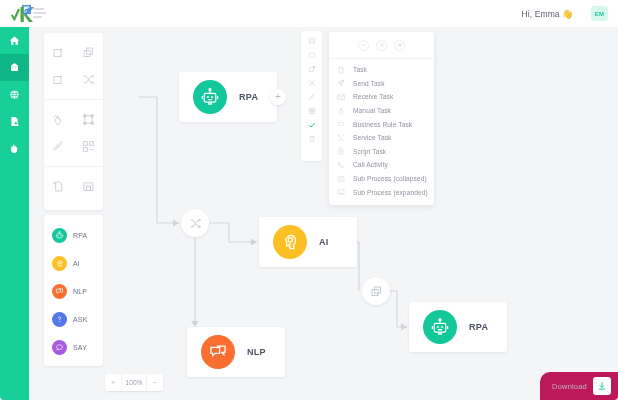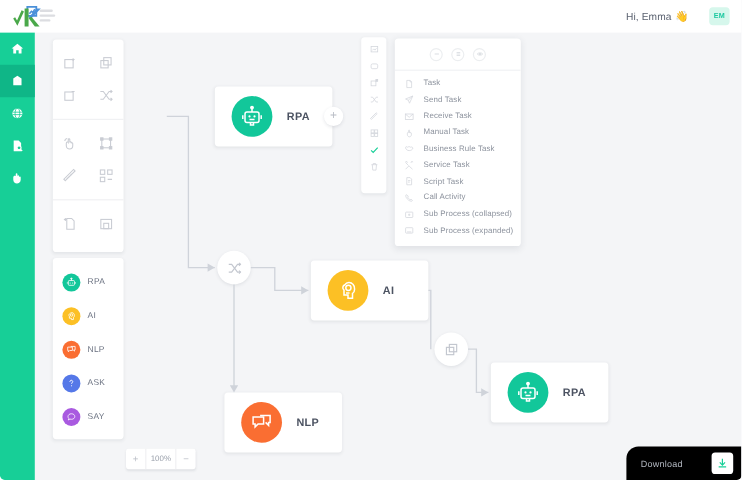--- a/index.html
+++ b/index.html
@@ -176,22 +176,22 @@
   .zoomctl .zb {
     width:16px; display:flex; align-items:center; justify-content:center;
     font-size:8px; color:#b9bdc6; cursor:pointer; line-height:1;
   }
   .zoomctl .zval {
     min-width:26px; padding:0 3px; display:flex; align-items:center; justify-content:center;
     font-size:6.6px; color:#9aa0ab; border-left:1px solid #f0f1f3; border-right:1px solid #f0f1f3;
   }
   .dlwrap {
     position:absolute; right:0px; bottom:0px; height:28px;
-    background:#000000; border-top-left-radius:10px;
-    display:flex; align-items:center; padding:0 7px 0 12px; gap:24px;
+    background:#be185d; border-top-left-radius:10px;
+    display:flex; align-items:center; padding:0 7px 0 12px; gap:6px;
   }
   .dl-label { font-size:7.5px; color:#b3b8c1; letter-spacing:.2px; }
   .dl-btn {
     width:18px; height:18px; border-radius:3px; background:#ffffff;
     box-shadow:0 1px 3px rgba(40,50,70,.10);
     display:flex; align-items:center; justify-content:center; color:#17cf97; cursor:pointer;
   }
   .dl-btn svg { width:10px; height:10px; display:block; }
 </style>
 </head>

